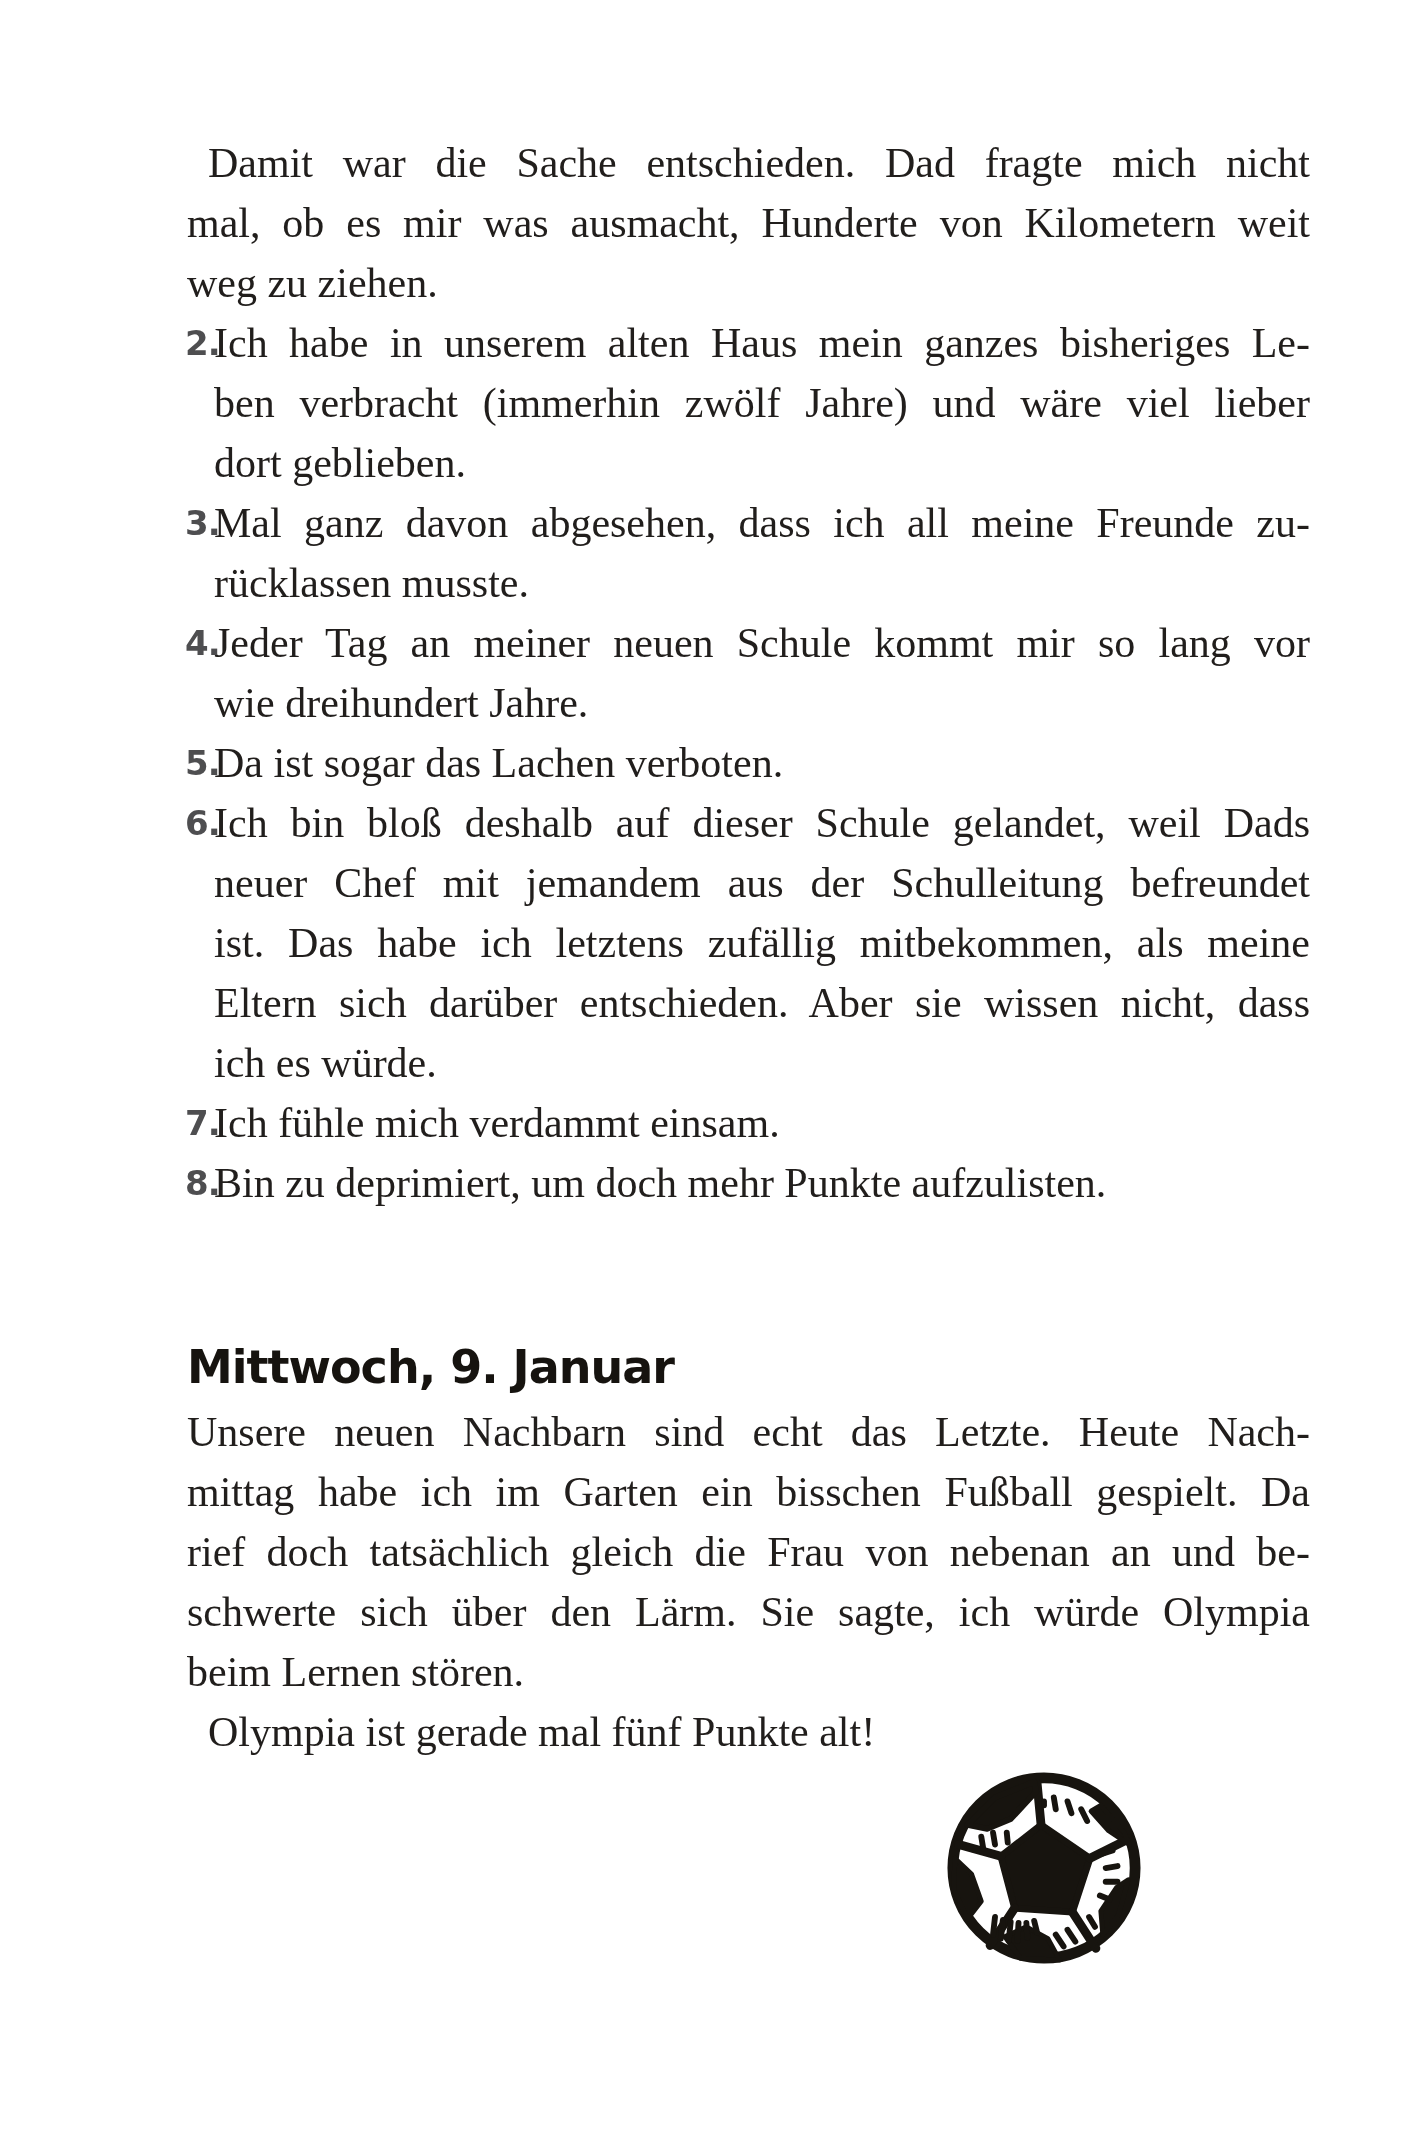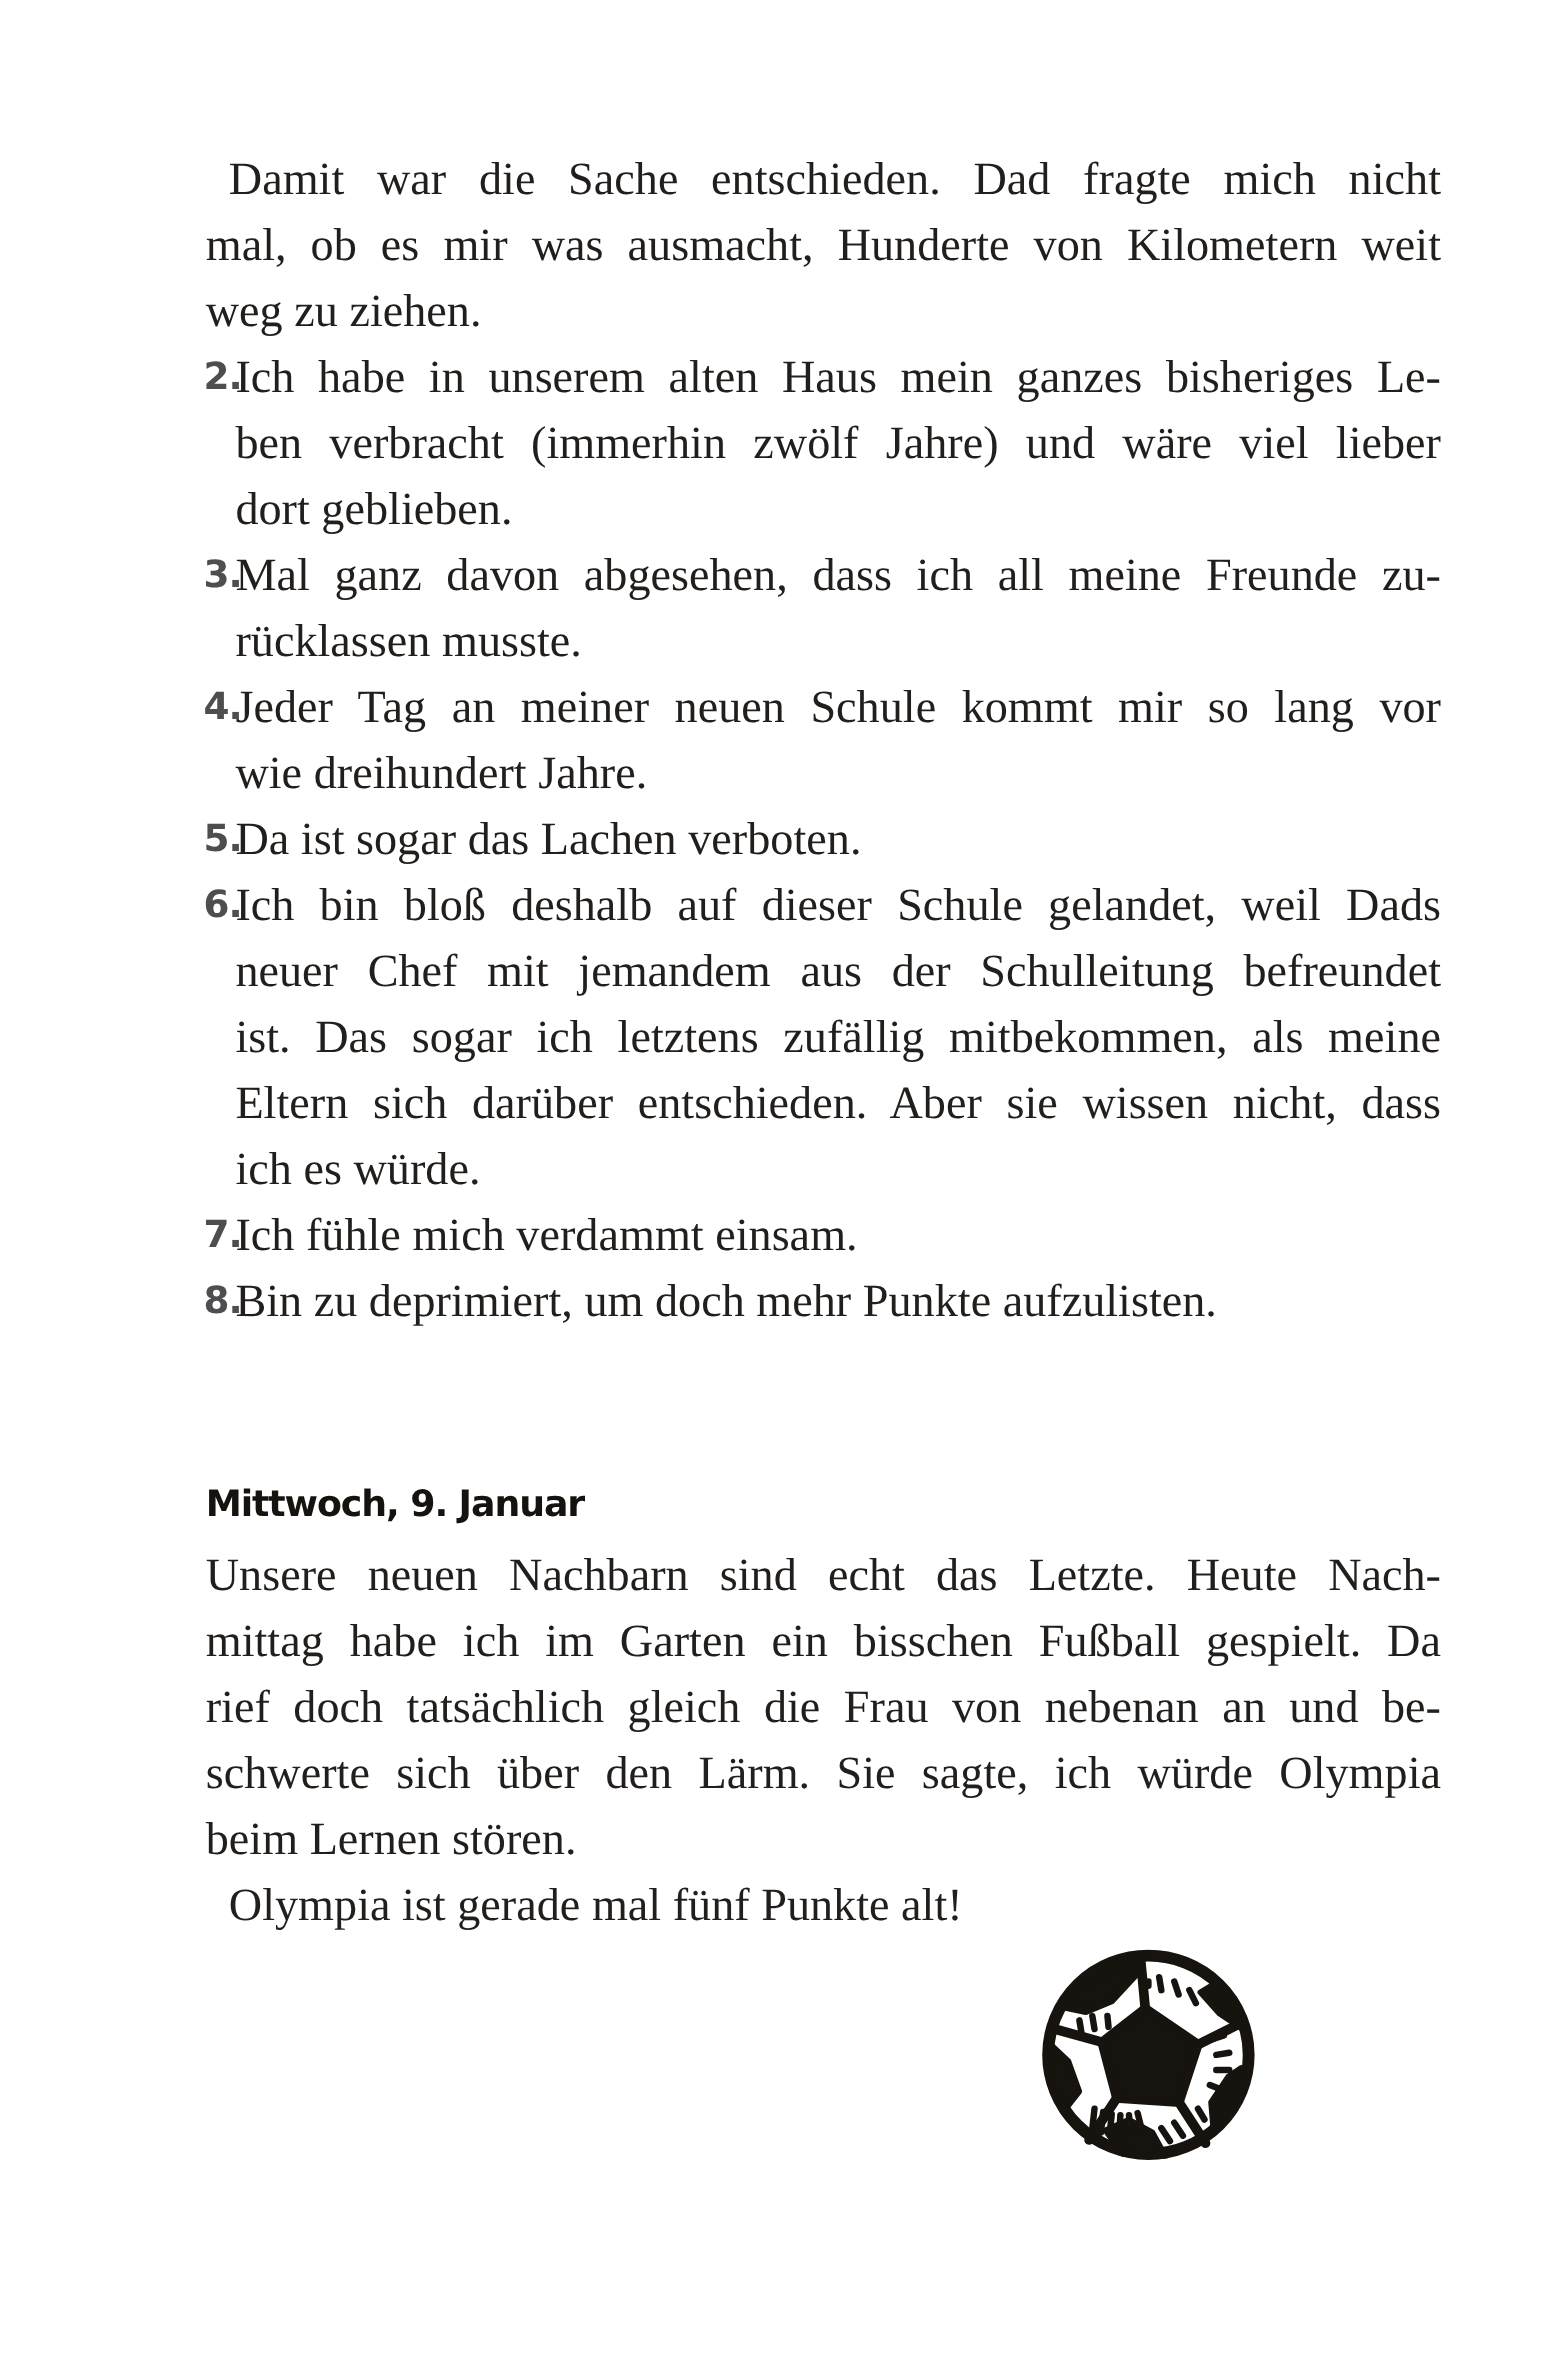--- a/index.html
+++ b/index.html
@@ -28,21 +28,21 @@
     font-weight:700;
     font-size:34px;
     line-height:60px;
     color:#4e4e50;
     letter-spacing:-1px;
   }
   .entry-heading{
     margin:124px 0 0 0;
     font-family:"DejaVu Sans",sans-serif;
     font-weight:800;
-    font-size:33px;
+    font-size:46px;
     line-height:60px;
     letter-spacing:-1px;
     color:#16130f;
   }
   .entry-paragraph{margin-top:5px;}
   .ball{
     position:absolute;
     left:945px;top:1772px;
     width:198px;height:196px;
   }
@@ -85,21 +85,21 @@
           <span class="num" style="color: rgb(78, 78, 80);">5.</span>
           <div>
             <div class="line">Da ist sogar das Lachen verboten.</div>
           </div>
         </div>
         <div class="list-item">
           <span class="num" style="color: rgb(78, 78, 80);">6.</span>
           <div>
             <div class="line just">Ich bin bloß deshalb auf dieser Schule gelandet, weil Dads</div>
             <div class="line just">neuer Chef mit jemandem aus der Schulleitung befreundet</div>
-            <div class="line just">ist. Das sogar ich letztens zufällig mitbekommen, als meine</div>
+            <div class="line just">ist. Das habe ich letztens zufällig mitbekommen, als meine</div>
             <div class="line just">Eltern sich darüber entschieden. Aber sie wissen nicht, dass</div>
             <div class="line">ich es würde.</div>
           </div>
         </div>
         <div class="list-item">
           <span class="num" style="color: rgb(78, 78, 80);">7.</span>
           <div>
             <div class="line">Ich fühle mich verdammt einsam.</div>
           </div>
         </div>

